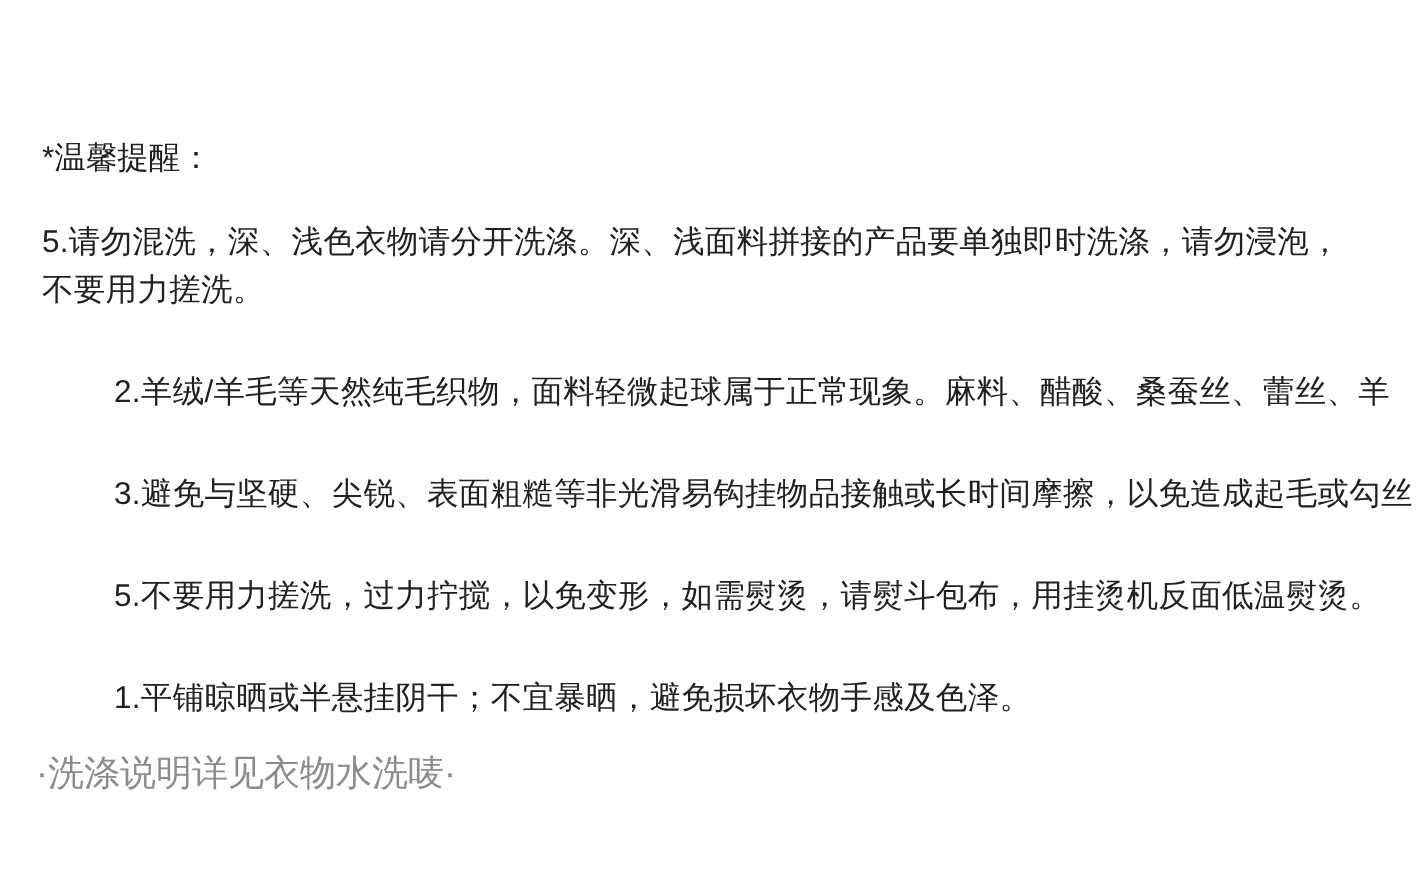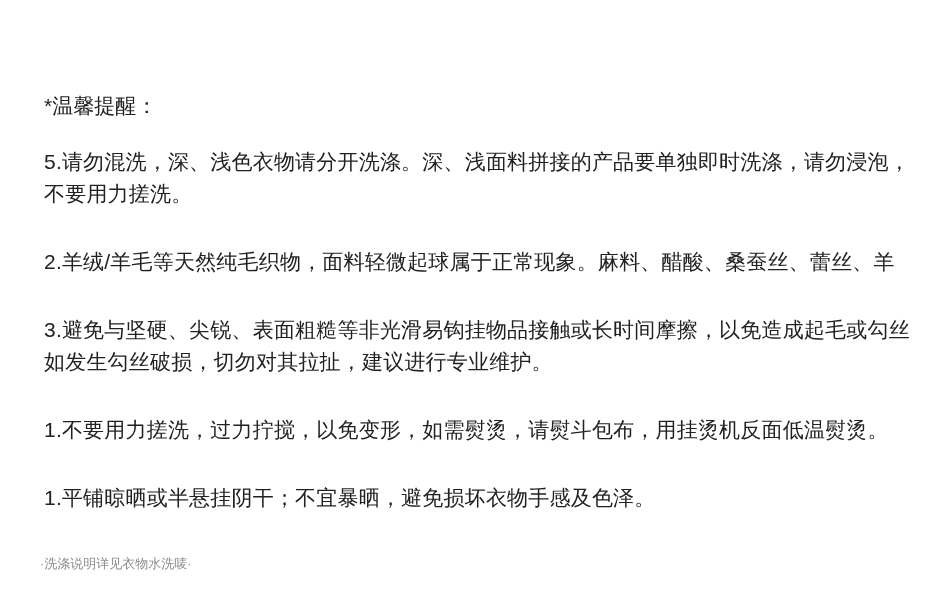--- a/index.html
+++ b/index.html
@@ -10,44 +10,44 @@
     width: 950px;
     height: 595px;
     background: #ffffff;
     overflow: hidden;
     font-family: "Liberation Sans", sans-serif;
   }
   .page {
     box-sizing: border-box;
     width: 950px;
     height: 595px;
-    padding: 90px 30px 0 44px;
+    padding: 90px 30px 0 28px;
     color: #212121;
     font-size: 21px;
     line-height: 32px;
     font-weight: 500;
     border-radius: 20px;
   }
   .title {
     margin: 0 0 24px 0;
     font-size: 21px;
     line-height: 32px;
     font-weight: 500;
   }
   .para { margin: 0; }
-  .para + .para { margin-top: 36px; }
+  .para + .para { margin-top: 36px; margin-left: 48px; }
   .line {
     white-space: nowrap;
     letter-spacing: 0.2px;
   }
   .footer-note {
-    margin-top: 36px;
+    margin-top: 20px;
     margin-left: -4px;
     color: #8c8c8c;
-    font-size: 13px;
+    font-size: 24px;
     line-height: 28px;
     font-weight: 400;
     white-space: nowrap;
   }
 </style>
 </head>
 <body>
 
 <div class="page">
 
@@ -57,25 +57,24 @@
     <div class="line">5.请勿混洗，深、浅色衣物请分开洗涤。深、浅面料拼接的产品要单独即时洗涤，请勿浸泡，</div>
     <div class="line">不要用力搓洗。</div>
   </div>
 
   <div class="para">
     <div class="line">2.羊绒/羊毛等天然纯毛织物，面料轻微起球属于正常现象。麻料、醋酸、桑蚕丝、蕾丝、羊</div>
   </div>
 
   <div class="para">
     <div class="line">3.避免与坚硬、尖锐、表面粗糙等非光滑易钩挂物品接触或长时间摩擦，以免造成起毛或勾丝</div>
-    <div class="line">如发生勾丝破损，切勿对其拉扯，建议进行专业维护。</div>
   </div>
 
   <div class="para">
-    <div class="line">1.不要用力搓洗，过力拧搅，以免变形，如需熨烫，请熨斗包布，用挂烫机反面低温熨烫。</div>
+    <div class="line">5.不要用力搓洗，过力拧搅，以免变形，如需熨烫，请熨斗包布，用挂烫机反面低温熨烫。</div>
   </div>
 
   <div class="para">
     <div class="line">1.平铺晾晒或半悬挂阴干；不宜暴晒，避免损坏衣物手感及色泽。</div>
   </div>
 
   <div class="footer-note">·洗涤说明详见衣物水洗唛·</div>
 
 </div>
 

